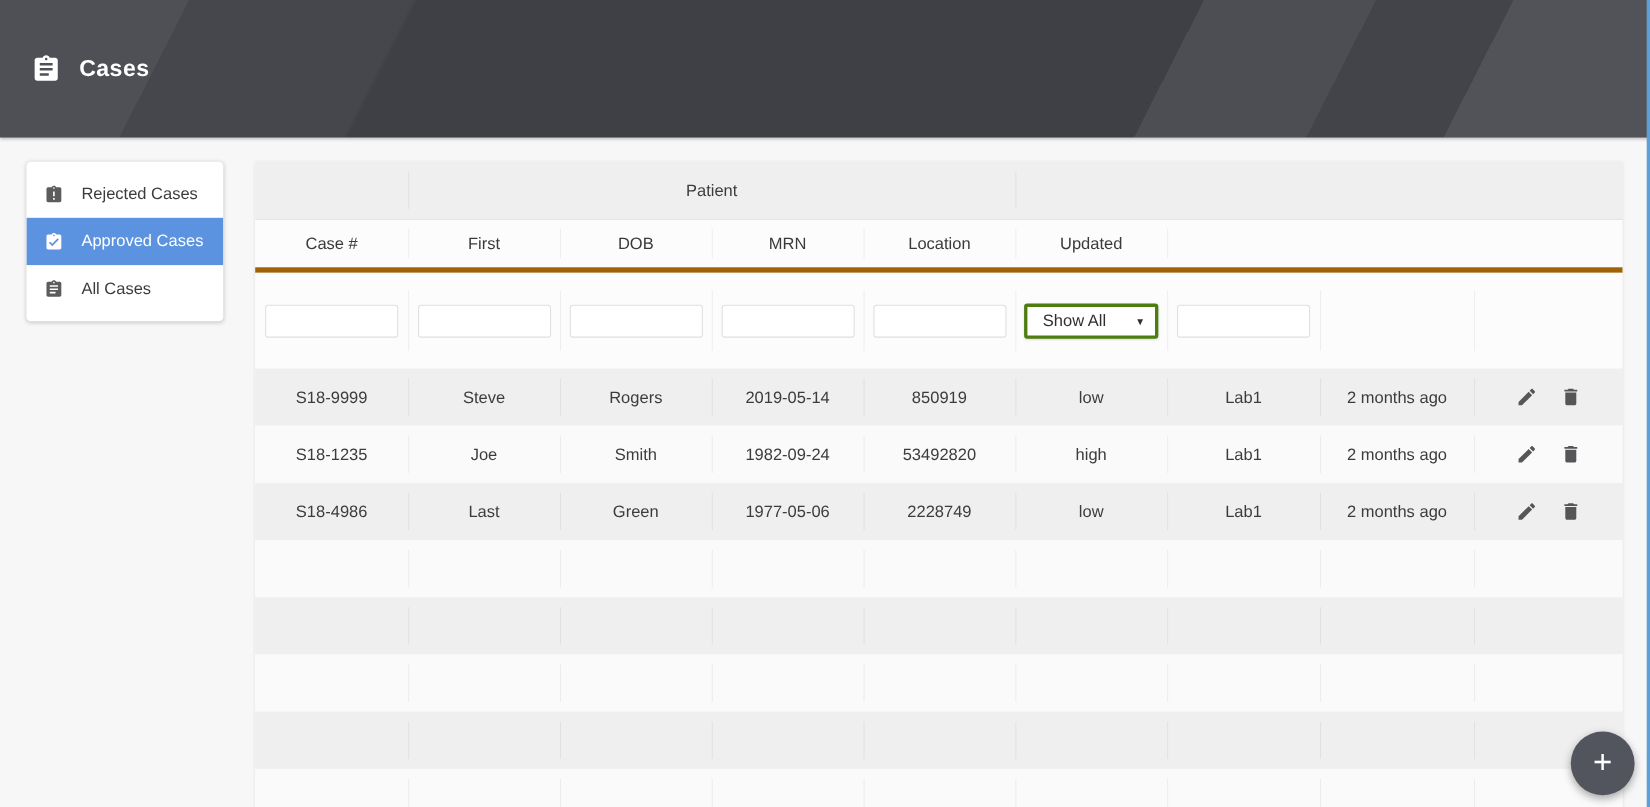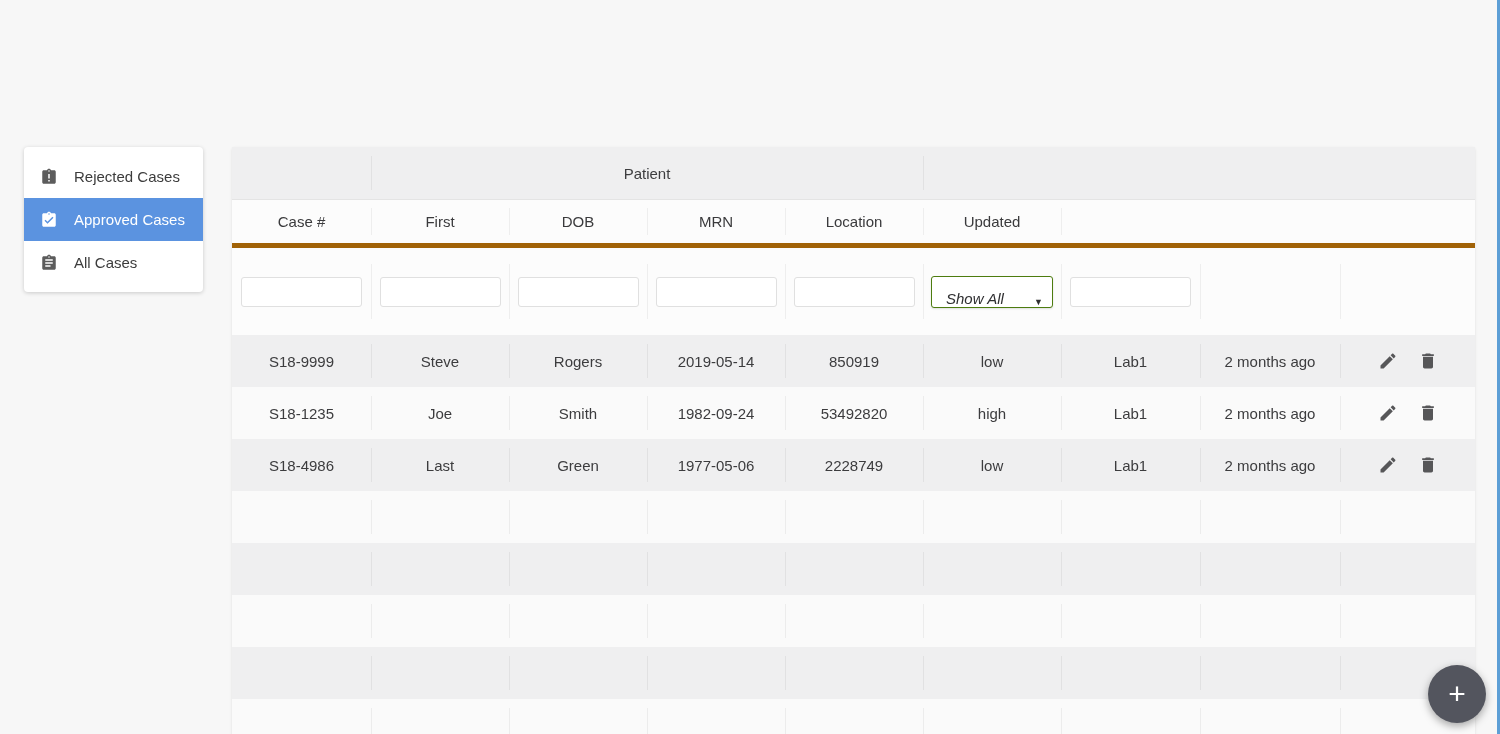--- a/index.html
+++ b/index.html
@@ -77,25 +77,25 @@
   .header-row .cell { font-size: 15px; color: #3a3a3c; }
 
   .filter-row { height: 87px; background: #fcfcfc; }
   .filter-row input {
     width: 121px; height: 30px; border: 1px solid #e0e0e0; border-radius: 3px;
     background: #ffffff; font-family: inherit; font-size: 14px; color: #333;
     padding: 0 8px; outline: none;
   }
   .filter-select {
     width: 122px; height: 32px; background: #ffffff;
-    border: 1px solid #4d7c0f; border-radius: 3px;
+    border: 3px solid #4d7c0f; border-radius: 3px;
     box-shadow: 0 1px 2px rgba(0,0,0,0.12);
-    display: flex; align-items: flex-end; justify-content: space-between;
+    display: flex; align-items: center; justify-content: space-between;
     padding: 0 9px 0 14px; cursor: pointer;
-    font-size: 15px; color: #2f2f31; font-style: italic;
+    font-size: 15px; color: #2f2f31;
   }
   .filter-select .caret { font-size: 9px; color: #2f2f31; }
 
   .data-row { height: 52px; }
   .data-row.stripe, .empty-row.stripe { background: #efeff0; }
   .data-row.plain, .empty-row.plain { background: #fafafa; }
   .empty-row { height: 52px; }
 
   .actions-cell { display: flex; align-items: center; justify-content: center; gap: 20px; }
   .action-btn { width: 20px; height: 20px; color: #565658; cursor: pointer; }
@@ -115,20 +115,28 @@
   .edge-highlight {
     position: absolute; right: 0; top: 0; width: 3px; height: 734px;
     background: #5d9fd6; z-index: 20;
   }
 </style>
 </head>
 <body>
 
 <div class="app">
 
+  <header class="app-header">
+    <span class="hdr-icon">
+      <svg viewBox="0 0 24 24">
+          <path d="M19 3h-4.18C14.4 1.84 13.3 1 12 1c-1.3 0-2.4.84-2.82 2H5c-1.1 0-2 .9-2 2v14c0 1.1.9 2 2 2h14c1.1 0 2-.9 2-2V5c0-1.1-.9-2-2-2zm-7 0c.55 0 1 .45 1 1s-.45 1-1 1-1-.45-1-1 .45-1 1-1zm2 14H7v-2h7v2zm3-4H7v-2h10v2zm0-4H7V7h10v2z"></path>
+        </svg>
+    </span>
+    <h1>Cases</h1>
+  </header>
 
   <div class="main">
 
     <nav class="sidebar">
       <div class="side-item">
         <span class="s-icon">
           <svg viewBox="0 0 24 24">
               <path d="M19 3h-4.18C14.4 1.84 13.3 1 12 1c-1.3 0-2.4.84-2.82 2H5c-1.1 0-2 .9-2 2v14c0 1.1.9 2 2 2h14c1.1 0 2-.9 2-2V5c0-1.1-.9-2-2-2zm-6 15h-2v-2h2v2zm0-4h-2V8h2v6zm-1-9c-.55 0-1-.45-1-1s.45-1 1-1 1 .45 1 1-.45 1-1 1z"></path>
             </svg>
         </span>

